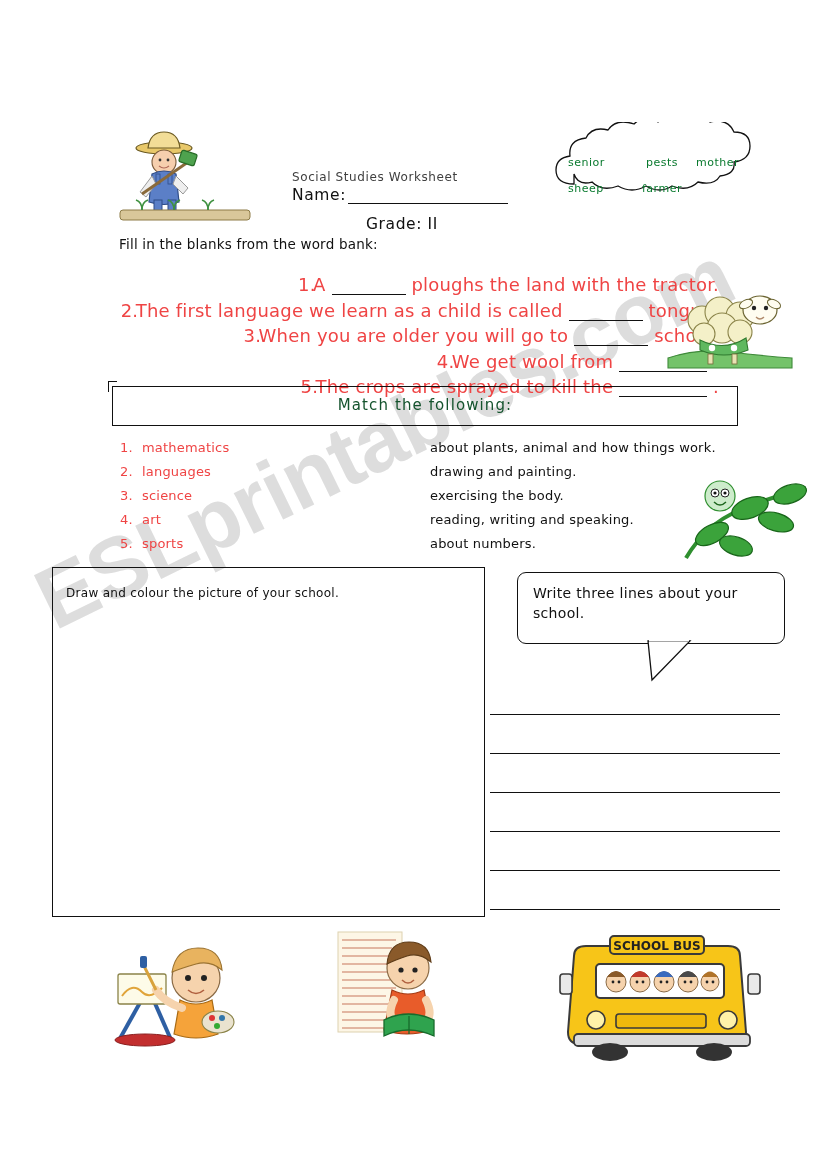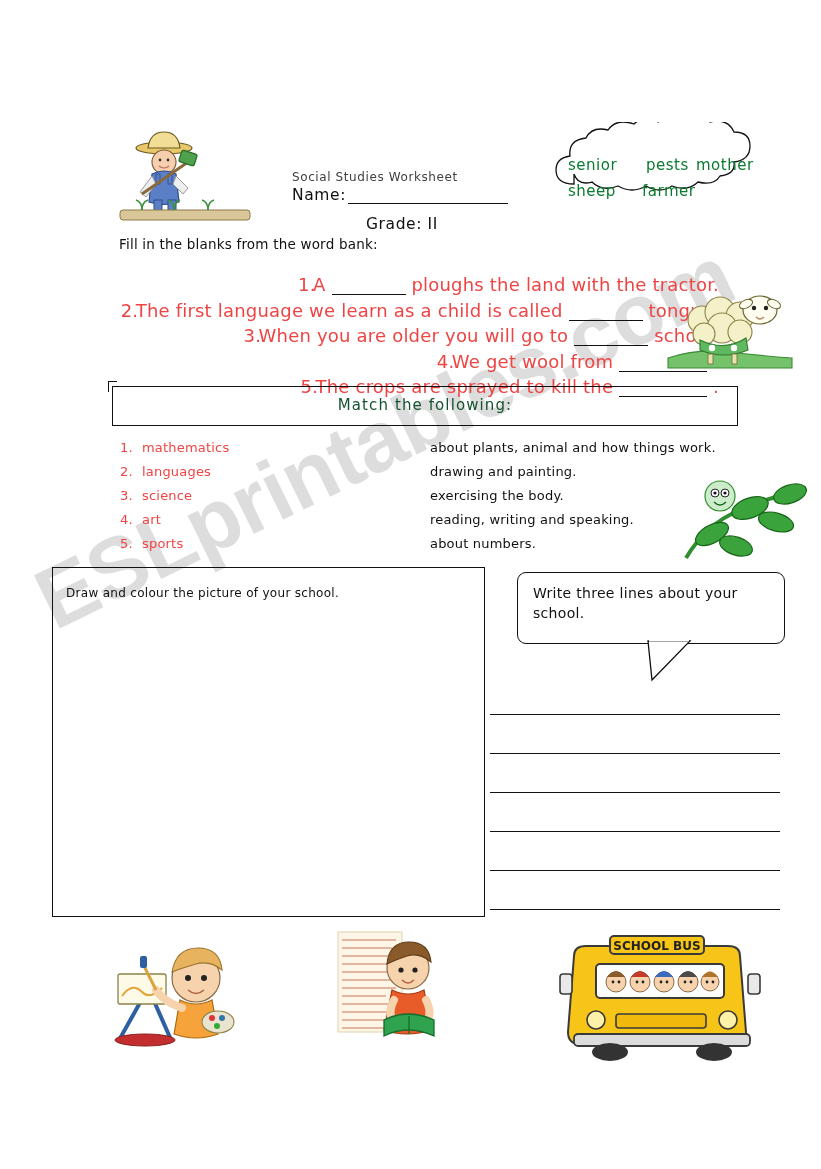--- a/index.html
+++ b/index.html
@@ -33,21 +33,21 @@
   }
   .hdr-grade{
     position:absolute;left:366px;top:215px;
     font-size:15.5px;color:#111;letter-spacing:.6px;
   }
 
   
   .cloud{position:absolute;left:536px;top:122px;width:278px;height:96px;}
   .cloud svg{position:absolute;left:0;top:0;}
   .cloud .w{
-    position:absolute;font-size:15px;color:#0a7a2f;letter-spacing:.5px;
+    position:absolute;font-size:11px;color:#0a7a2f;letter-spacing:.5px;
     font-family:"DejaVu Sans", sans-serif;
   }
 
   
   .fib{position:absolute;left:119px;top:236px;width:600px;}
   .fib .lead{font-size:13.5px;color:#111;margin-bottom:22px;letter-spacing:.2px;}
   .fib ol{list-style:none;margin:0;padding:0;}
   .fib li{font-size:18px;color:#ef4444;margin-bottom:4.5px;letter-spacing:.2px;white-space:nowrap;text-align:right;}
   .fib li .n{display:inline-block;width:15px;}
   .blk{display:inline-block;border-bottom:1.2px solid #111;height:12px;vertical-align:bottom;}

